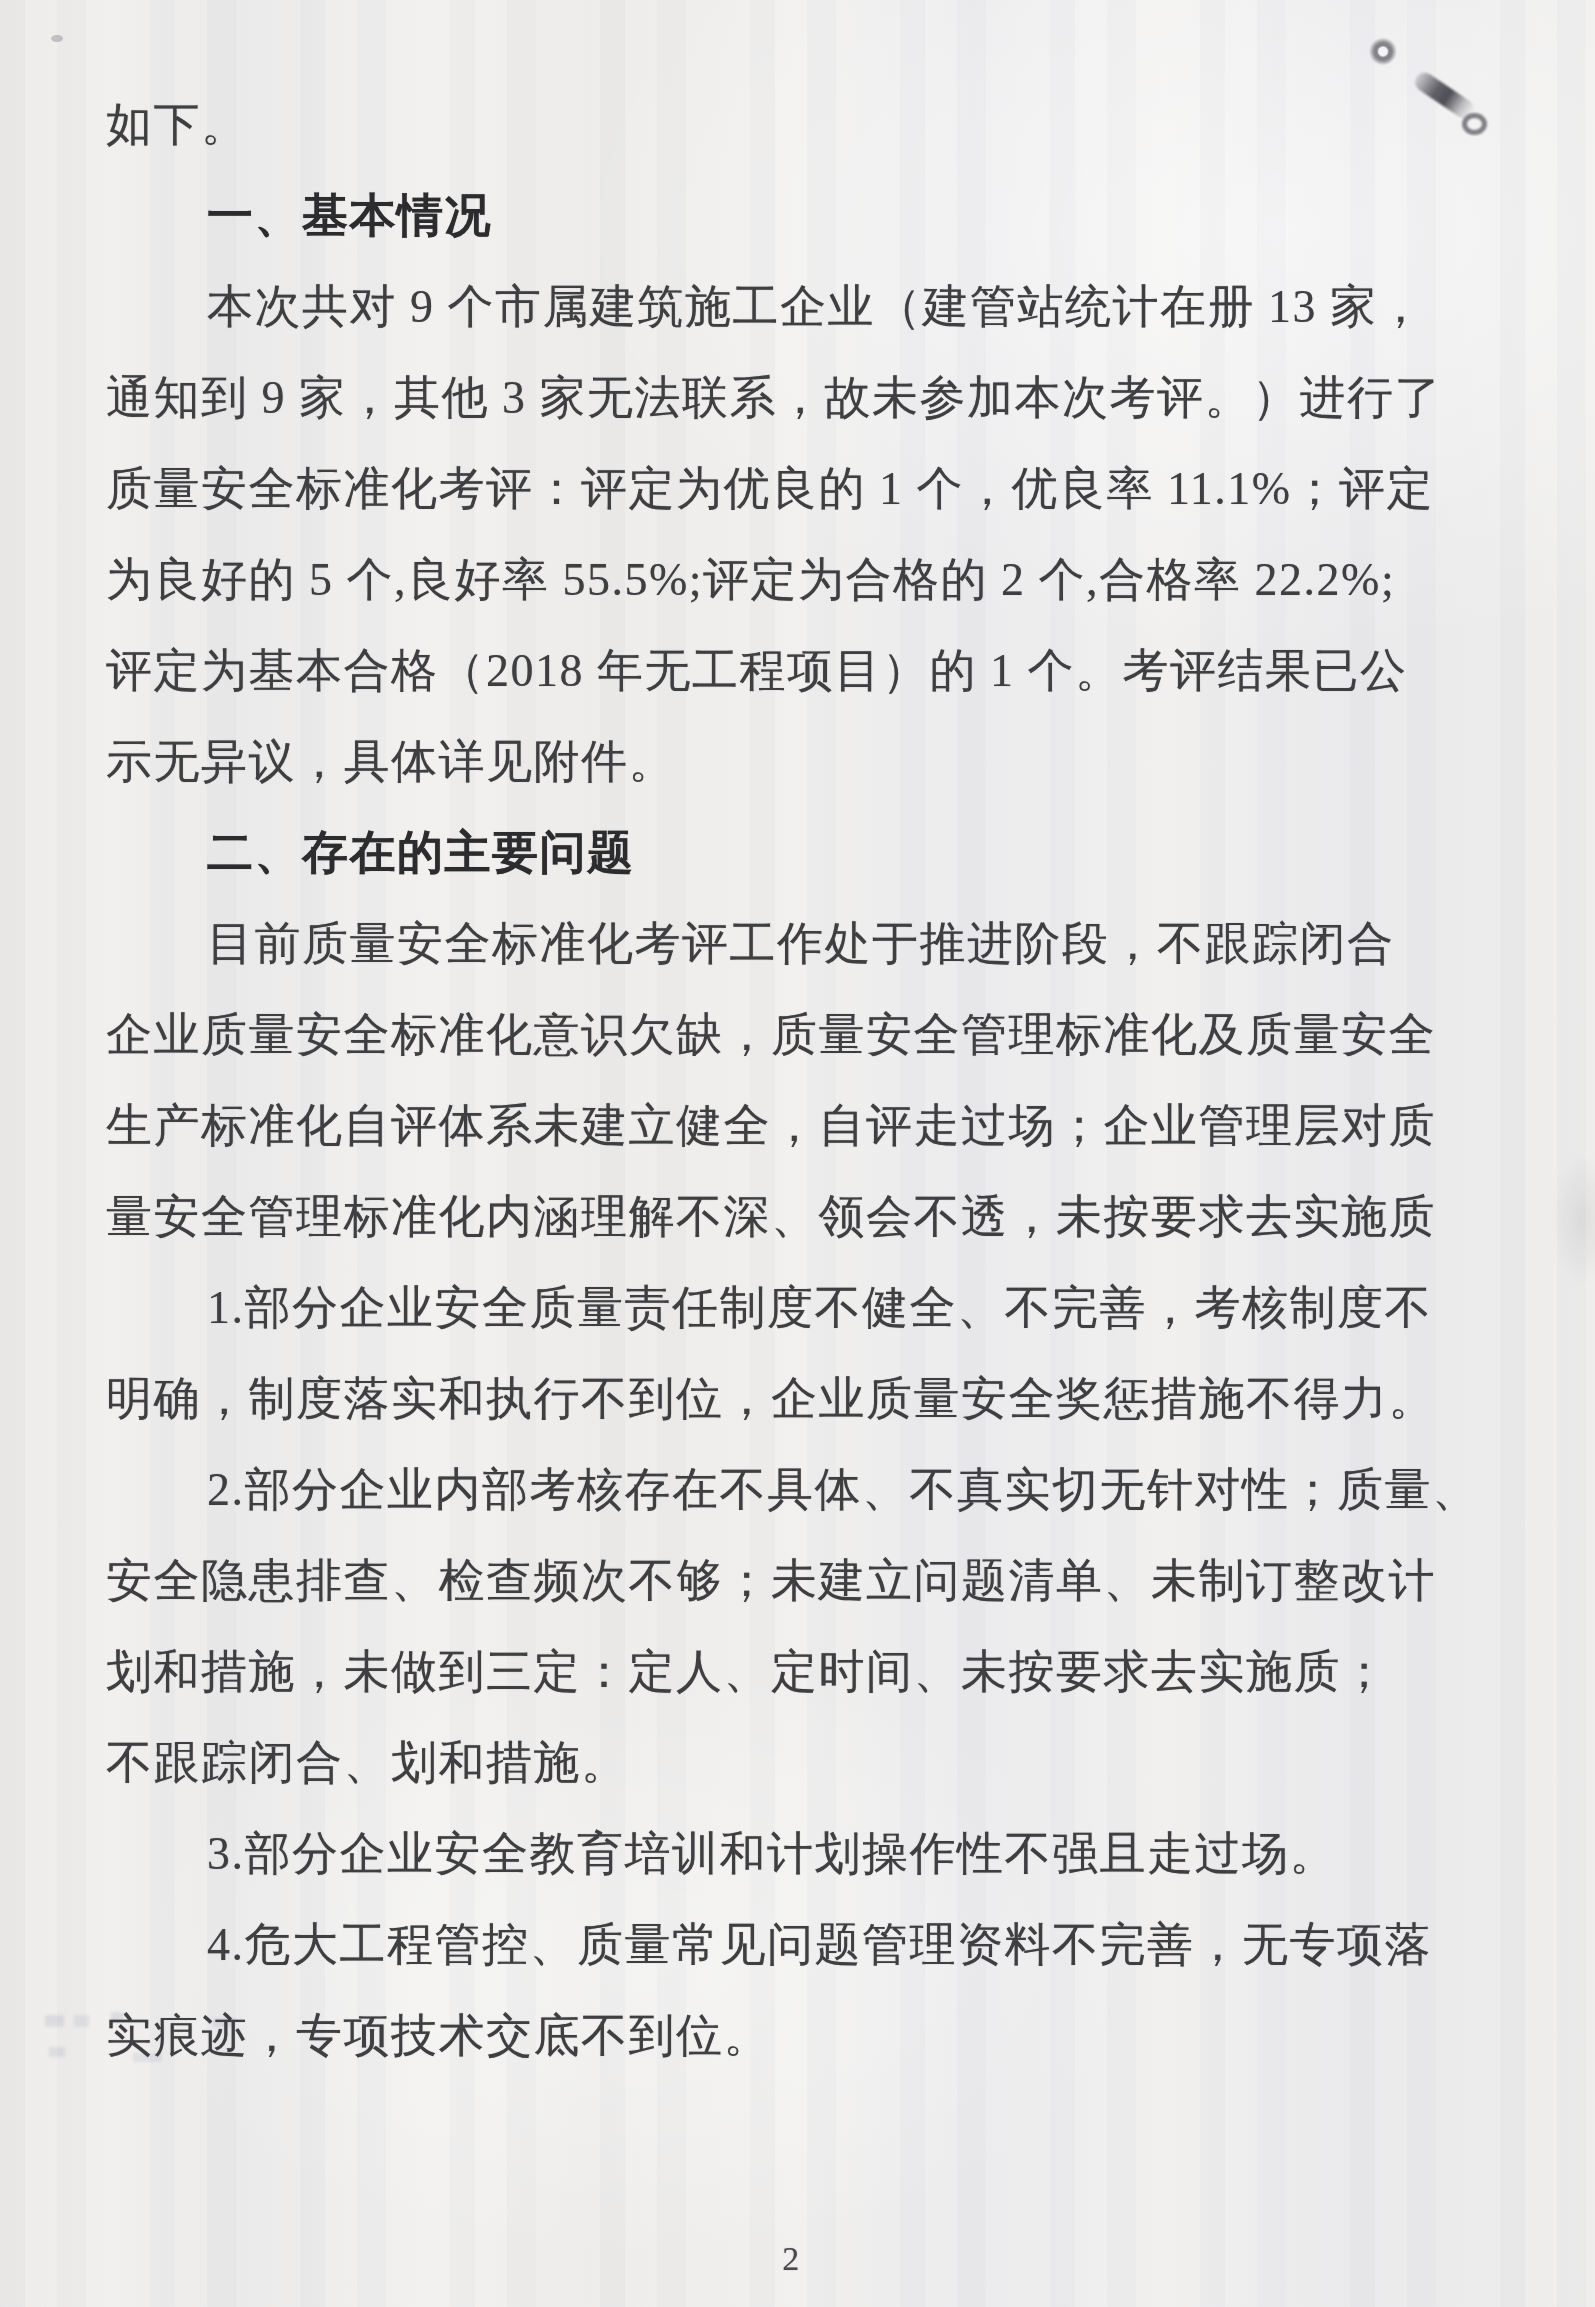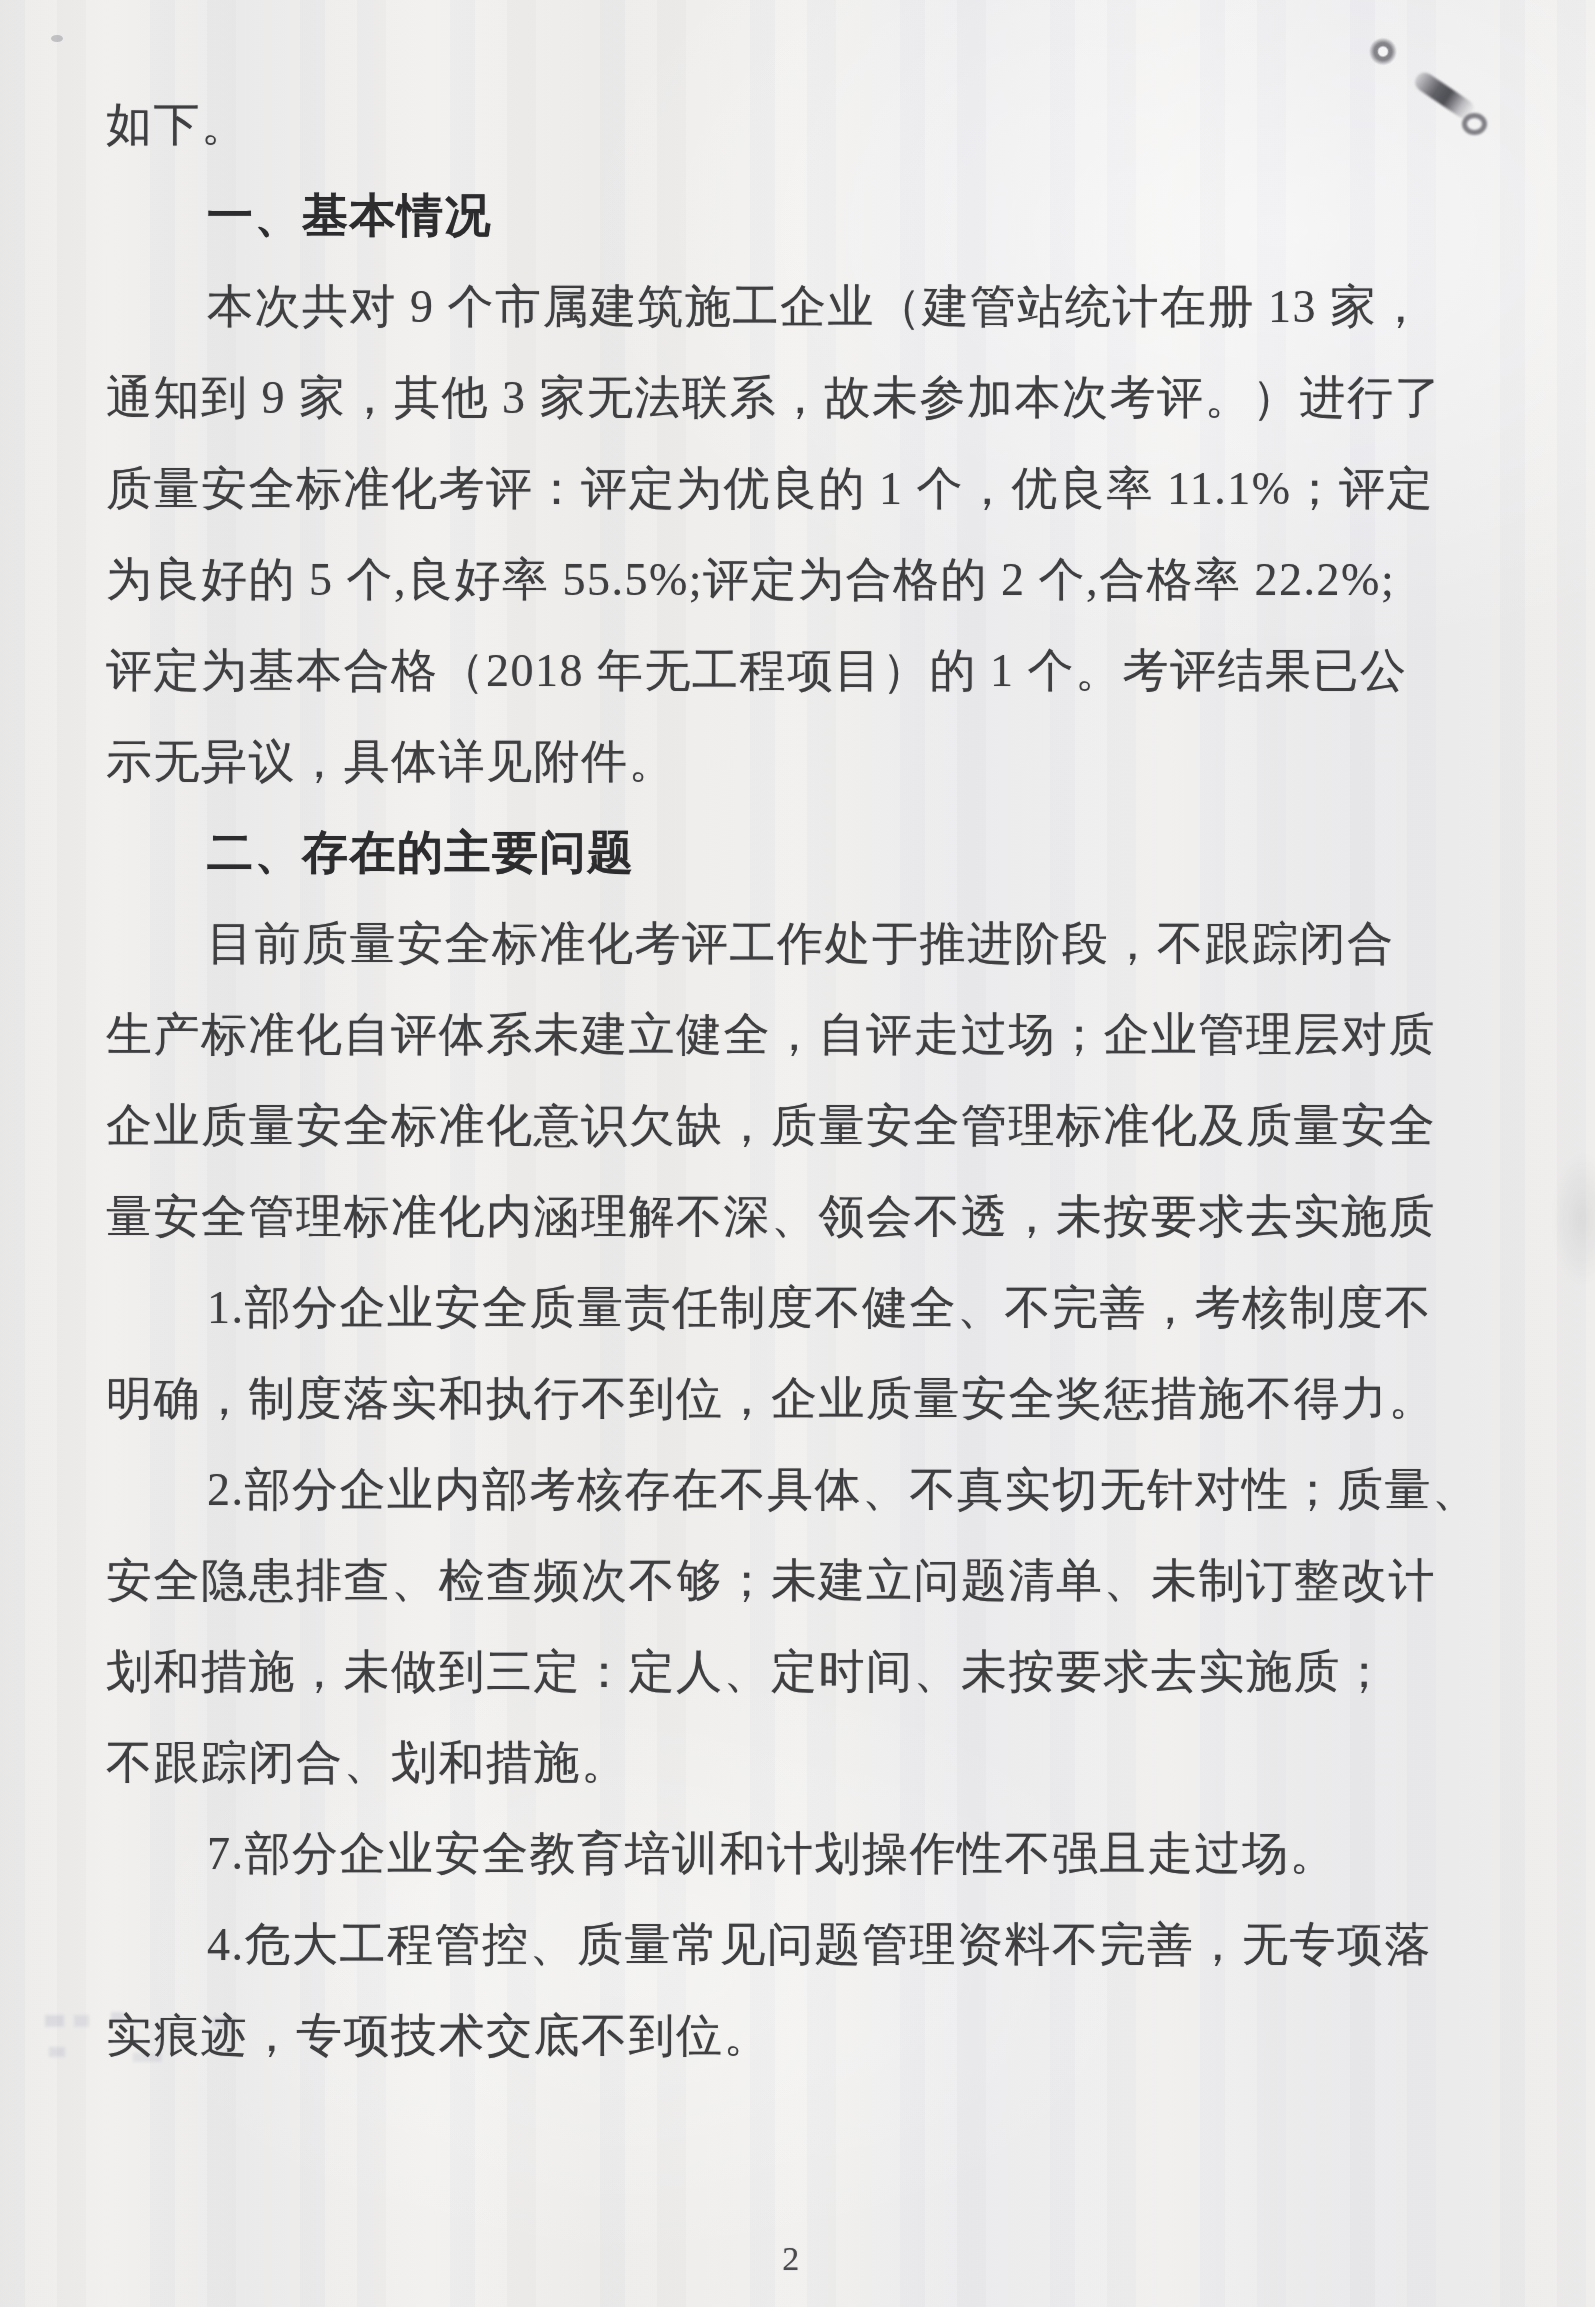--- a/index.html
+++ b/index.html
@@ -170,29 +170,29 @@
       <div class="line body">如下。</div>
       <div class="line heading indent">一、基本情况</div>
       <div class="line body indent">本次共对 9 个市属建筑施工企业（建管站统计在册 13 家，</div>
       <div class="line body">通知到 9 家，其他 3 家无法联系，故未参加本次考评。）进行了</div>
       <div class="line body">质量安全标准化考评：评定为优良的 1 个，优良率 11.1%；评定</div>
       <div class="line body">为良好的 5 个,良好率 55.5%;评定为合格的 2 个,合格率 22.2%;</div>
       <div class="line body">评定为基本合格（2018 年无工程项目）的 1 个。考评结果已公</div>
       <div class="line body">示无异议，具体详见附件。</div>
       <div class="line heading indent">二、存在的主要问题</div>
       <div class="line body indent">目前质量安全标准化考评工作处于推进阶段，不跟踪闭合</div>
+      <div class="line body">企业质量安全标准化意识欠缺，质量安全管理标准化及质量安全</div>
       <div class="line body">生产标准化自评体系未建立健全，自评走过场；企业管理层对质</div>
-      <div class="line body">企业质量安全标准化意识欠缺，质量安全管理标准化及质量安全</div>
       <div class="line body">量安全管理标准化内涵理解不深、领会不透，未按要求去实施质</div>
       <div class="line body indent">1.部分企业安全质量责任制度不健全、不完善，考核制度不</div>
       <div class="line body">明确，制度落实和执行不到位，企业质量安全奖惩措施不得力。</div>
       <div class="line body indent">2.部分企业内部考核存在不具体、不真实切无针对性；质量、</div>
       <div class="line body">安全隐患排查、检查频次不够；未建立问题清单、未制订整改计</div>
       <div class="line body">划和措施，未做到三定：定人、定时间、未按要求去实施质；</div>
       <div class="line body">不跟踪闭合、划和措施。</div>
-      <div class="line body indent">7.部分企业安全教育培训和计划操作性不强且走过场。</div>
+      <div class="line body indent">3.部分企业安全教育培训和计划操作性不强且走过场。</div>
       <div class="line body indent">4.危大工程管控、质量常见问题管理资料不完善，无专项落</div>
       <div class="line body">实痕迹，专项技术交底不到位。</div>
     </div>
 
   <div class="page-number">2</div>
 </div>
 
 
 </body></html>

